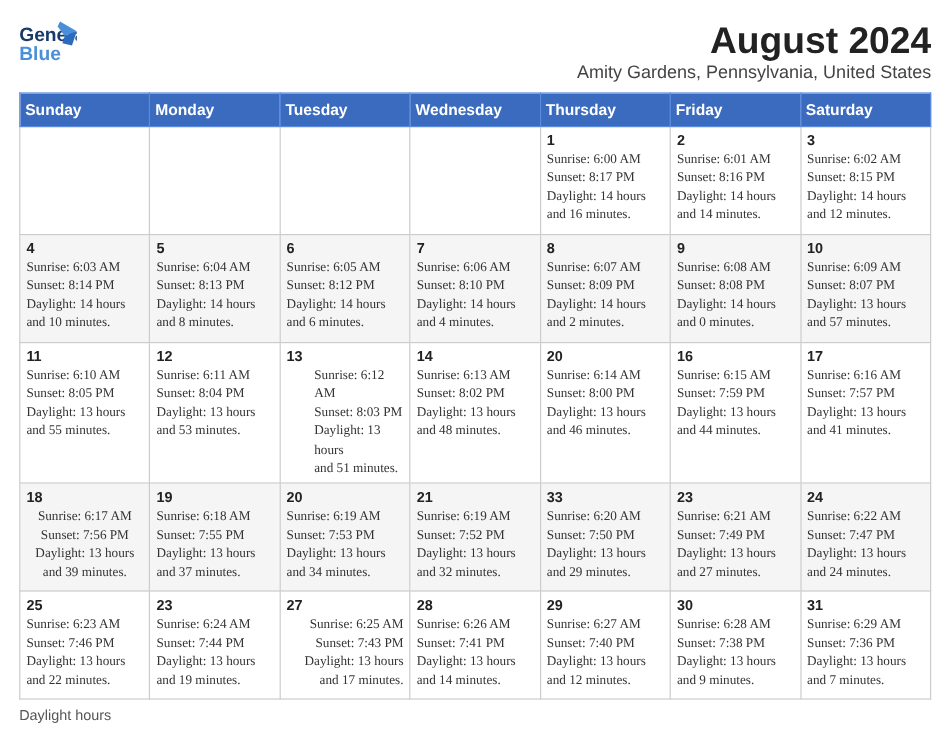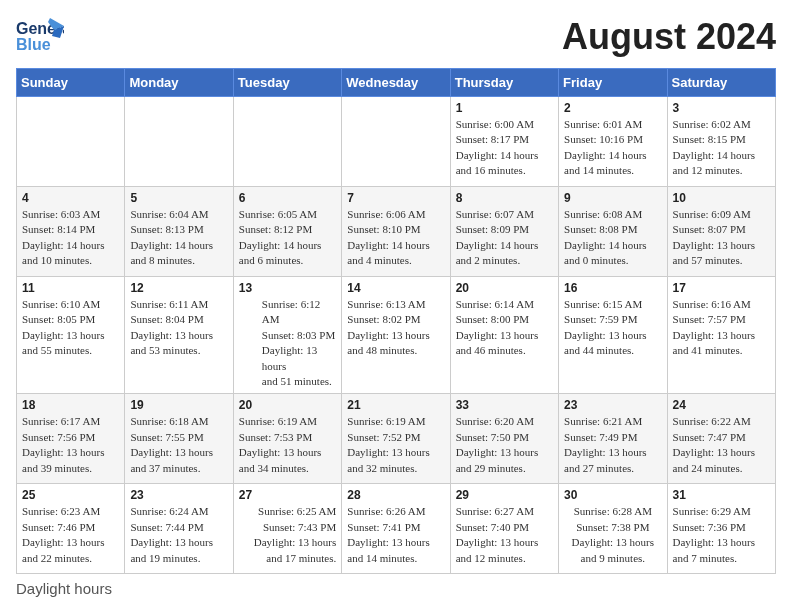--- a/index.html
+++ b/index.html
@@ -22,21 +22,21 @@
       align-items: flex-start;
     }
     .logo-row {
       display: flex;
       align-items: center;
     }
     .title-block {
       text-align: right;
     }
     .main-title {
-      font-size: 36px;
+      font-size: 31px;
       font-weight: bold;
       color: #222;
     }
     .subtitle {
       font-size: 15px;
       color: #444;
     }
     table {
       width: 100%;
       border-collapse: collapse;
@@ -90,20 +90,21 @@
           <text x="0" y="18" font-size="16" font-weight="bold" fill="#1a3a6b">General</text>
           <text x="0" y="34" font-size="16" font-weight="bold" fill="#4a90d9">Blue</text>
           <polygon points="34,2 48,10 38,14 32,6" fill="#4a90d9"></polygon>
           <polygon points="38,14 48,10 44,22 36,20" fill="#2a6abf"></polygon>
         </svg>
       </div>
     </div>
   </div>
   <div class="title-block">
     <div class="main-title">August 2024</div>
+    <div class="subtitle">Amity Gardens, Pennsylvania, United States</div>
   </div>
 </div>
 
 <table>
   <thead>
     <tr>
     <th>Sunday</th>
         <th>Monday</th>
         <th>Tuesday</th>
         <th>Wednesday</th>
@@ -121,21 +122,21 @@
         <td>
           <div class="day-num">1</div>
           <div class="day-info" style="white-space: pre-line;">Sunrise: 6:00 AM
 Sunset: 8:17 PM
 Daylight: 14 hours
 and 16 minutes.</div>
         </td>
         <td>
           <div class="day-num">2</div>
           <div class="day-info" style="white-space: pre-line;">Sunrise: 6:01 AM
-Sunset: 10:16 PM
+Sunset: 8:16 PM
 Daylight: 14 hours
 and 14 minutes.</div>
         </td>
         <td>
           <div class="day-num">3</div>
           <div class="day-info" style="white-space: pre-line;">Sunrise: 6:02 AM
 Sunset: 8:15 PM
 Daylight: 14 hours
 and 12 minutes.</div>
         </td>
@@ -238,21 +239,21 @@
           <div class="day-num">17</div>
           <div class="day-info" style="white-space: pre-line;">Sunrise: 6:16 AM
 Sunset: 7:57 PM
 Daylight: 13 hours
 and 41 minutes.</div>
         </td>
       </tr>
       <tr>
         <td>
           <div class="day-num">18</div>
-          <div class="day-info" style="white-space: pre-line;">Sunrise: 6:17 AM
+          <div class="day-info" style="white-space: pre-line; text-align: center;">Sunrise: 6:17 AM
 Sunset: 7:56 PM
 Daylight: 13 hours
 and 39 minutes.</div>
         </td>
         <td>
           <div class="day-num">19</div>
           <div class="day-info" style="white-space: pre-line;">Sunrise: 6:18 AM
 Sunset: 7:55 PM
 Daylight: 13 hours
 and 37 minutes.</div>
@@ -324,29 +325,29 @@
         </td>
         <td>
           <div class="day-num">29</div>
           <div class="day-info" style="white-space: pre-line;">Sunrise: 6:27 AM
 Sunset: 7:40 PM
 Daylight: 13 hours
 and 12 minutes.</div>
         </td>
         <td>
           <div class="day-num">30</div>
-          <div class="day-info" style="white-space: pre-line; text-align: center;">Sunrise: 6:28 AM
+          <div class="day-info" style="white-space: pre-line;">Sunrise: 6:28 AM
 Sunset: 7:38 PM
 Daylight: 13 hours
 and 9 minutes.</div>
         </td>
         <td>
           <div class="day-num">31</div>
           <div class="day-info" style="white-space: pre-line;">Sunrise: 6:29 AM
 Sunset: 7:36 PM
 Daylight: 13 hours
 and 7 minutes.</div>
         </td>
       </tr>
     </tbody>
 </table>
 
-<div style="font-size:15px; color:#555; margin-top:6px; text-align:left;">Daylight hours</div>
+<div style="font-size:12px; color:#555; margin-top:6px; text-align:left;">Daylight hours</div>
 
 </body></html>

